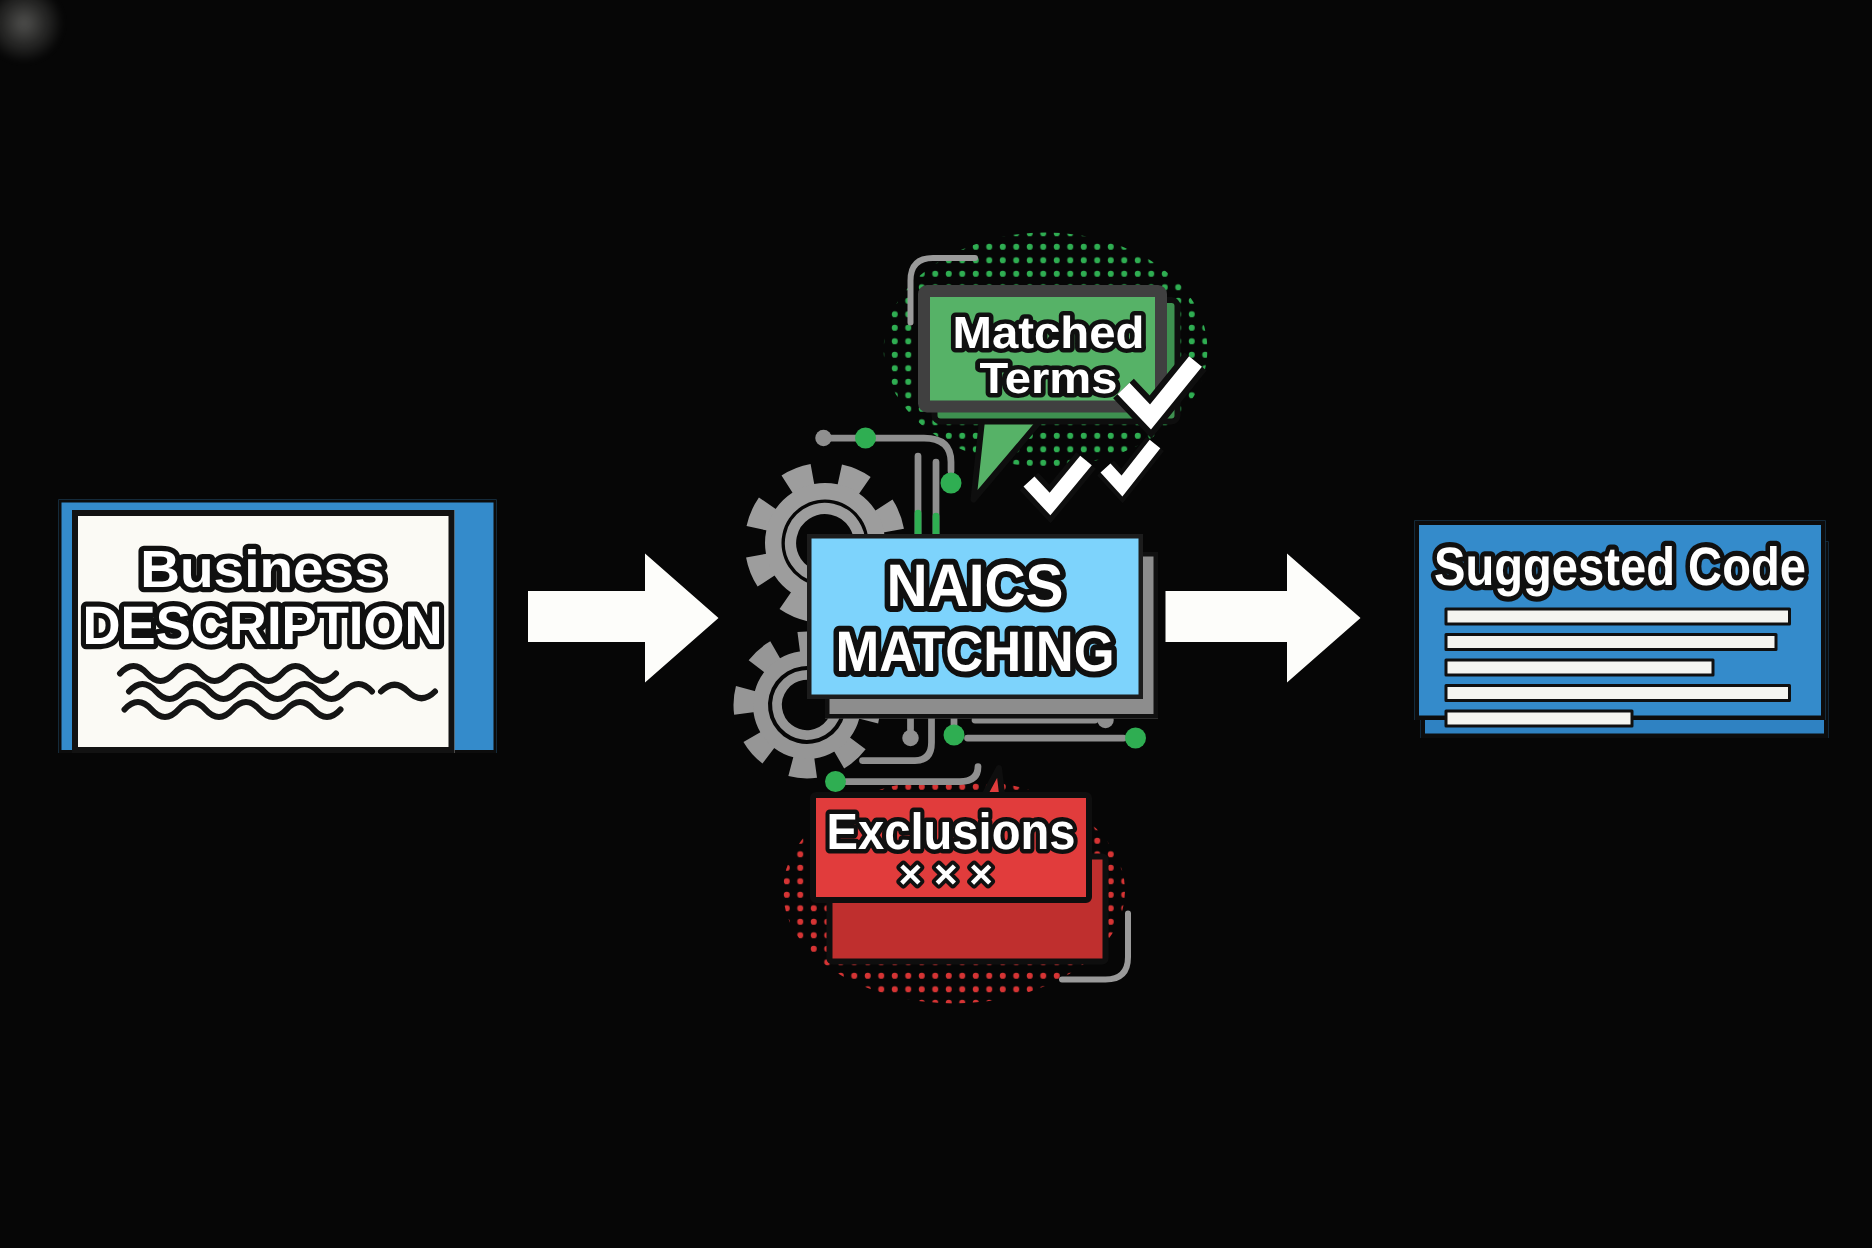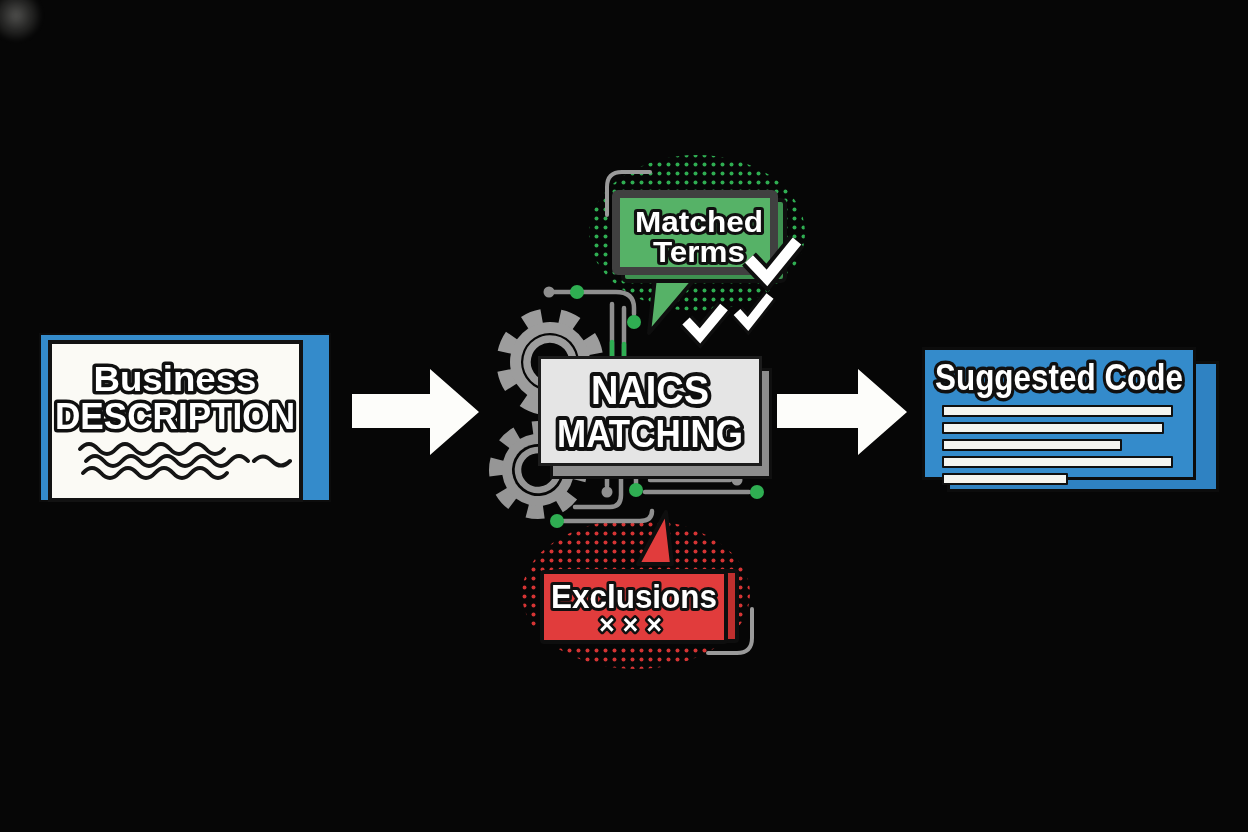--- a/index.html
+++ b/index.html
@@ -26,29 +26,29 @@
     left:48px; top:340px; width:255px; height:162px;
     background:#fbfaf5; border:4px solid #121212; box-sizing:border-box;
   }
   
   .process-shadow {
     left:550px; top:368px; width:222px; height:111px;
     background:#8d8d8d; border:3px solid #101010; box-sizing:border-box;
   }
   .process-card {
     left:538px; top:356px; width:224px; height:110px;
-    background:#e5e5e5; border:3px solid #1c1c1c; box-sizing:border-box;
+    background:#7dd3fc; border:3px solid #1c1c1c; box-sizing:border-box;
   }
   
   .output-shadow {
     left:947px; top:361px; width:272px; height:131px;
     background:#2f82c2; border:3px solid #0c0c0c; box-sizing:border-box;
   }
   .output-card {
-    left:922px; top:347px; width:274px; height:133px;
+    left:943px; top:347px; width:274px; height:133px;
     background:#348bcb; border:3px solid #0c0c0c; box-sizing:border-box;
   }
   .code-lines {
     position:absolute; left:17px; right:17px; top:55px;
     display:flex; flex-direction:column; gap:5px;
   }
   .code-line {
     height:8px; background:#f5f5f0; border:2px solid #101010; border-radius:1px;
   }
   
@@ -58,21 +58,21 @@
   }
   .bubble-green {
     left:612px; top:190px; width:166px; height:85px;
     background:#56b267; border:8px solid #404040; border-radius:6px; box-sizing:border-box;
   }
   .bubble-red-shadow {
     left:551px; top:569px; width:188px; height:74px;
     background:#bf2f2e; border:4px solid #0e0e0e; border-radius:4px; box-sizing:border-box;
   }
   .bubble-red {
-    left:540px; top:570px; width:188px; height:74px;
+    left:540px; top:528px; width:188px; height:74px;
     background:#e13c3c; border:4px solid #0e0e0e; border-radius:4px; box-sizing:border-box;
   }
   .smudge {
     left:-14px; top:-12px; width:60px; height:55px; border-radius:50%;
     background:radial-gradient(circle, rgba(190,190,185,0.4), rgba(0,0,0,0) 65%);
     filter:blur(2px);
   }
 </style>
 </head>
 <body>

